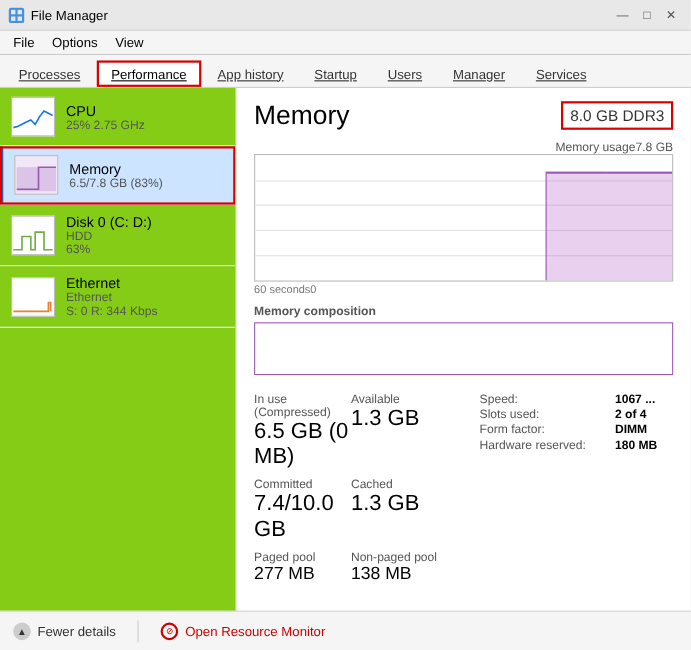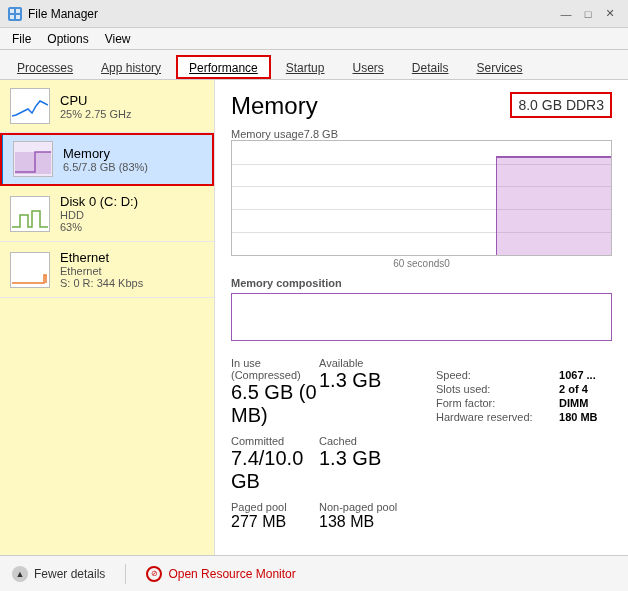--- a/index.html
+++ b/index.html
@@ -66,21 +66,21 @@
       outline: 2px solid #d00;
       outline-offset: -2px;
     }
 
     
     .main { display: flex; height: calc(591px - 28px - 22px - 30px - 36px); }
 
     
     .sidebar {
       width: 215px;
-      background: #fef9c3;
+      background: #84cc16;
       border-right: 1px solid #ddd;
       overflow-y: auto;
     }
     .sidebar-item {
       display: flex;
       align-items: center;
       padding: 8px 10px;
       cursor: pointer;
       border-bottom: 1px solid #e8e8e8;
       gap: 10px;
@@ -125,21 +125,21 @@
     .panel-spec {
       font-size: 14px;
       color: #333;
       border: 2px solid #d00;
       padding: 3px 6px;
     }
     .chart-label {
       font-size: 11px;
       color: #555;
       display: flex;
-      justify-content: flex-start;
+      justify-content: flex-end;
     }
     
     .usage-chart {
       border: 1px solid #bbb;
       height: 120px;
       background: white;
       position: relative;
       overflow: hidden;
       margin-bottom: 2px;
     }
@@ -183,21 +183,21 @@
     .memory-fill-right {
       position: absolute;
       bottom: 0;
       right: 0;
       width: 60px;
       height: 85%;
       background: rgba(180, 100, 200, 0.3);
     }
     .chart-time-labels {
       display: flex;
-      justify-content: center;
+      justify-content: flex-start;
       font-size: 10px;
       color: #777;
       margin-bottom: 8px;
     }
 
     
     .composition-label { font-size: 11px; color: #555; margin-bottom: 4px; font-weight: bold; }
     .composition-chart {
       border: 1px solid #9b59b6;
       height: 50px;
@@ -291,34 +291,34 @@
 <div class="menu-bar">
   <span class="menu-item">File</span>
   <span class="menu-item">Options</span>
   <span class="menu-item">View</span>
 </div>
 
 <div class="tabs">
   <div class="tab">
     <span>Processes</span>
   </div>
-  <div class="tab">
-    <span>App history</span>
-  </div>
   <div class="tab active">
     <span>Performance</span>
   </div>
   <div class="tab">
+    <span>App history</span>
+  </div>
+  <div class="tab">
     <span>Startup</span>
   </div>
   <div class="tab">
     <span>Users</span>
   </div>
   <div class="tab">
-    <span>Details</span>
+    <span>Manager</span>
   </div>
   <div class="tab">
     <span>Services</span>
   </div>
 </div>
 
 <div class="main">
 
   <div class="sidebar">
 
@@ -431,21 +431,21 @@
             <div class="stat-label">Paged pool</div>
             <div class="stat-value" style="font-size:16px;">277 MB</div>
           </div>
           <div class="stat-block">
             <div class="stat-label">Non-paged pool</div>
             <div class="stat-value" style="font-size:16px;">138 MB</div>
           </div>
         </div>
       </div>
       <div class="stats-right-panel">
-        <div style="display:grid; grid-template-columns: auto auto; gap: 2px 12px; font-size:11px; margin-top: 16px;">
+        <div style="display:grid; grid-template-columns: auto auto; gap: 2px 12px; font-size:11px; margin-top: 4px;">
           <span class="stats-label-col">Speed:</span>
           <span class="stats-val-col">1067 ...</span>
           <span class="stats-label-col">Slots used:</span>
           <span class="stats-val-col">2 of 4</span>
           <span class="stats-label-col">Form factor:</span>
           <span class="stats-val-col">DIMM</span>
           <span class="stats-label-col">Hardware reserved:</span>
           <span class="stats-val-col">180 MB</span>
         </div>
       </div>

